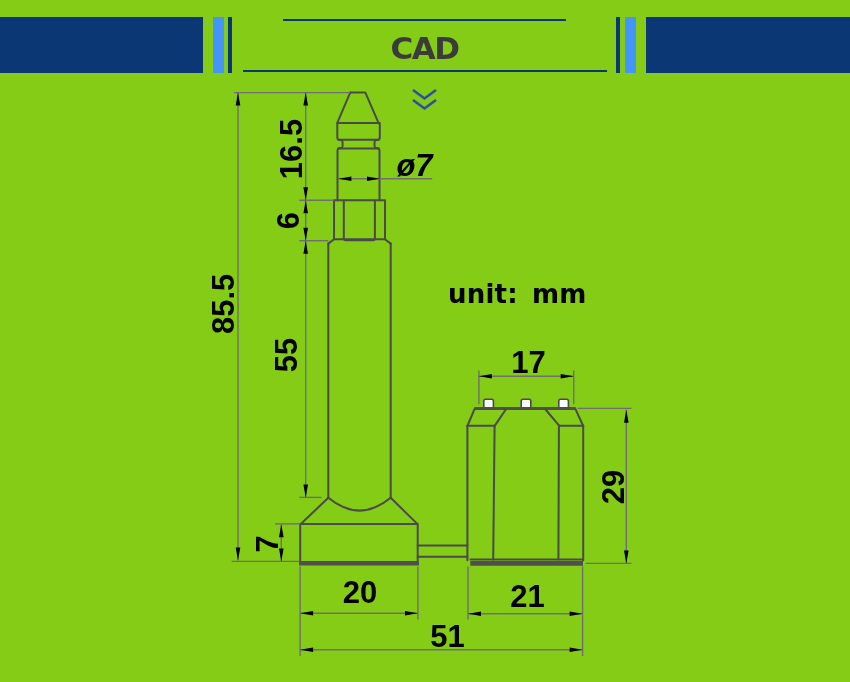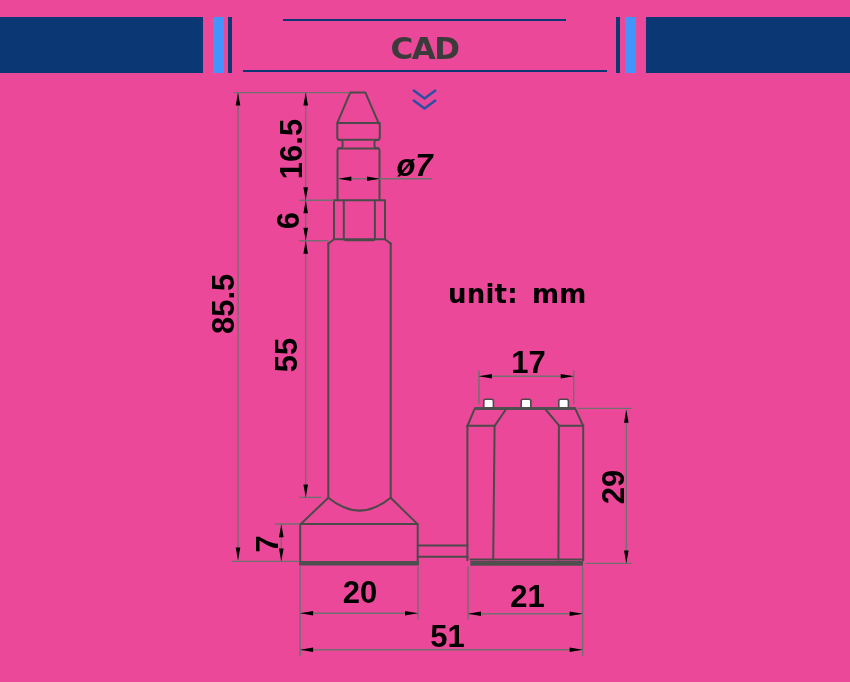--- a/index.html
+++ b/index.html
@@ -1,16 +1,16 @@
 <!DOCTYPE html>
 <html style="--navy: #0b3775; --lightblue: #4394fb; --titleink: #3b3b3b; --chevron: #2b4fa3; --ink: #4a4a4a; --inkheavy: #4f4f4f; --dimline: #6f6f6f; --dimtext: #000000;"><head>
 <meta charset="utf-8">
 <style>
   html,body{margin:0;padding:0;background:#ffffff;}
-  #stage{position:relative;width:850px;height:682px;background:#ec4899;overflow:hidden;
+  #stage{position:relative;width:850px;height:682px;background:#84cc16;overflow:hidden;
          font-family:"Liberation Sans",sans-serif;}
   
   .hbar{position:absolute;top:17px;height:56px;background:var(--navy);}
   #bar-left{left:0;width:203px;}
   #bar-right{left:646px;width:204px;}
   .stripe{position:absolute;top:17px;height:56px;}
   #stripe-light-left{left:213px;width:11px;background:var(--lightblue);}
   #stripe-thin-left{left:228px;width:4px;background:var(--navy);}
   #stripe-thin-right{left:616px;width:4px;background:var(--navy);}
   #stripe-light-right{left:625px;width:11px;background:var(--lightblue);}

